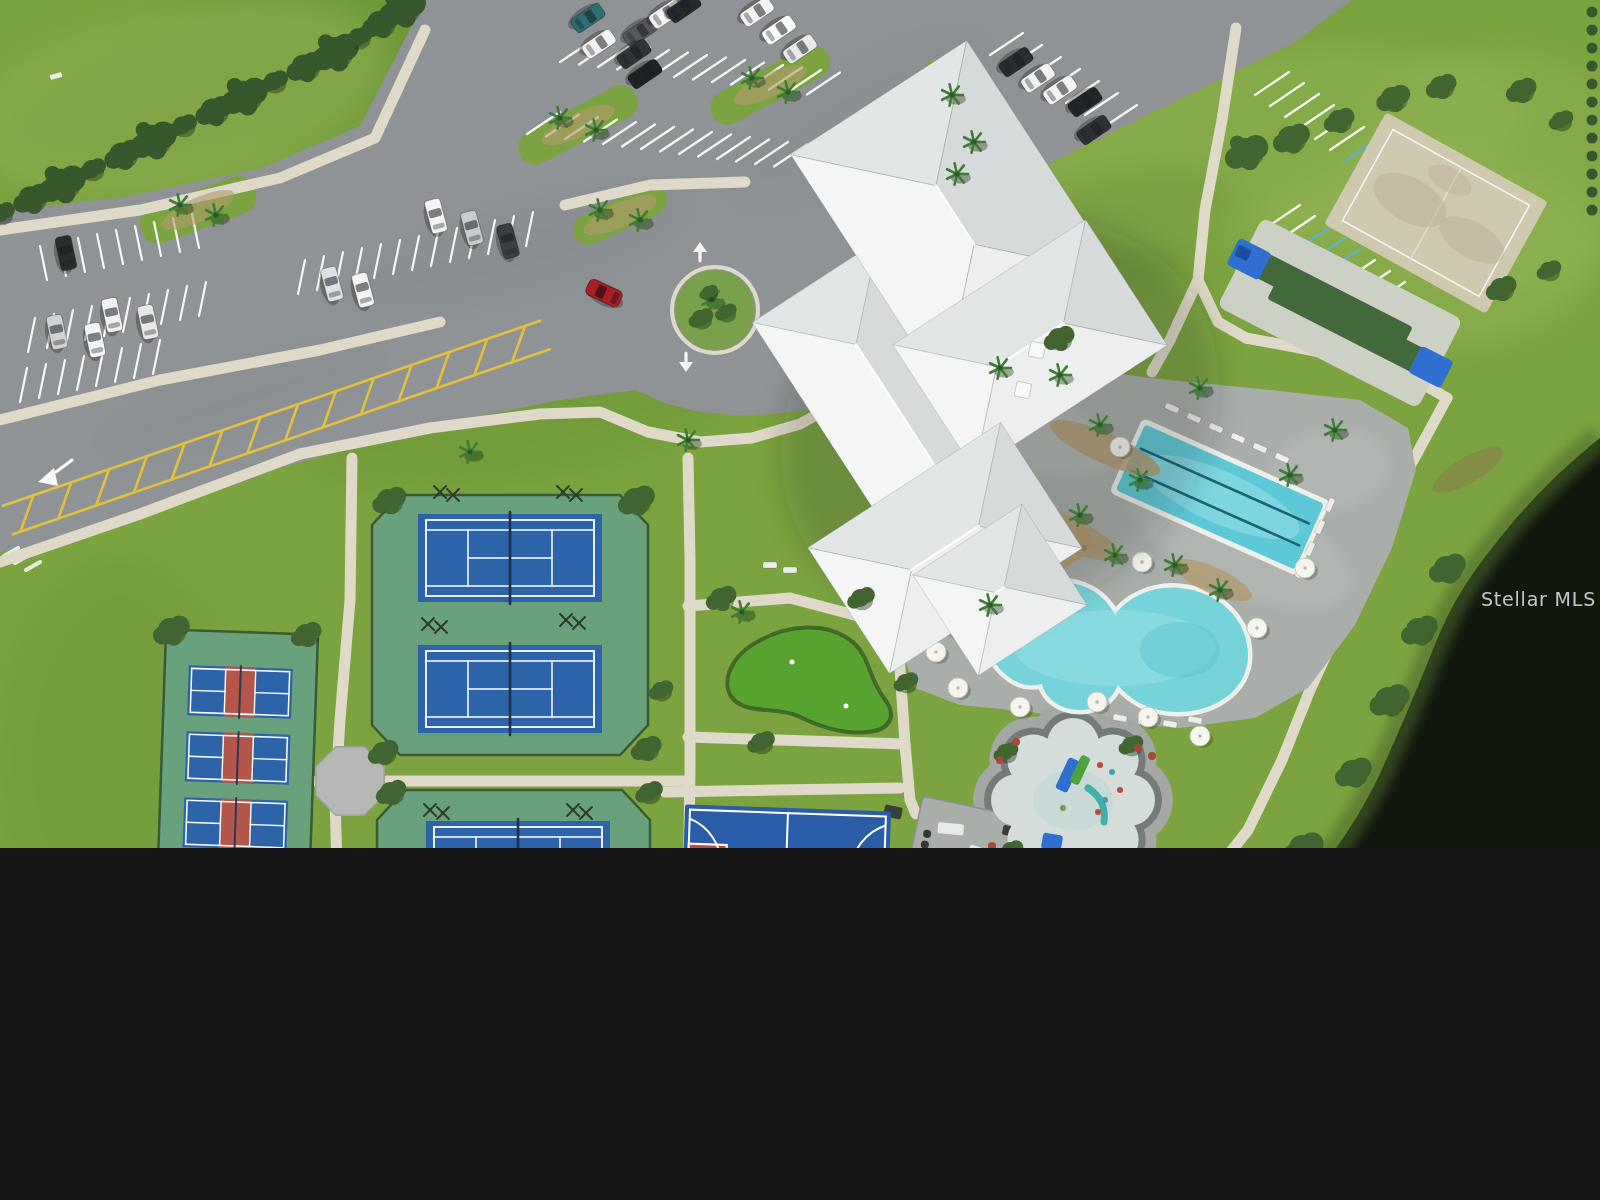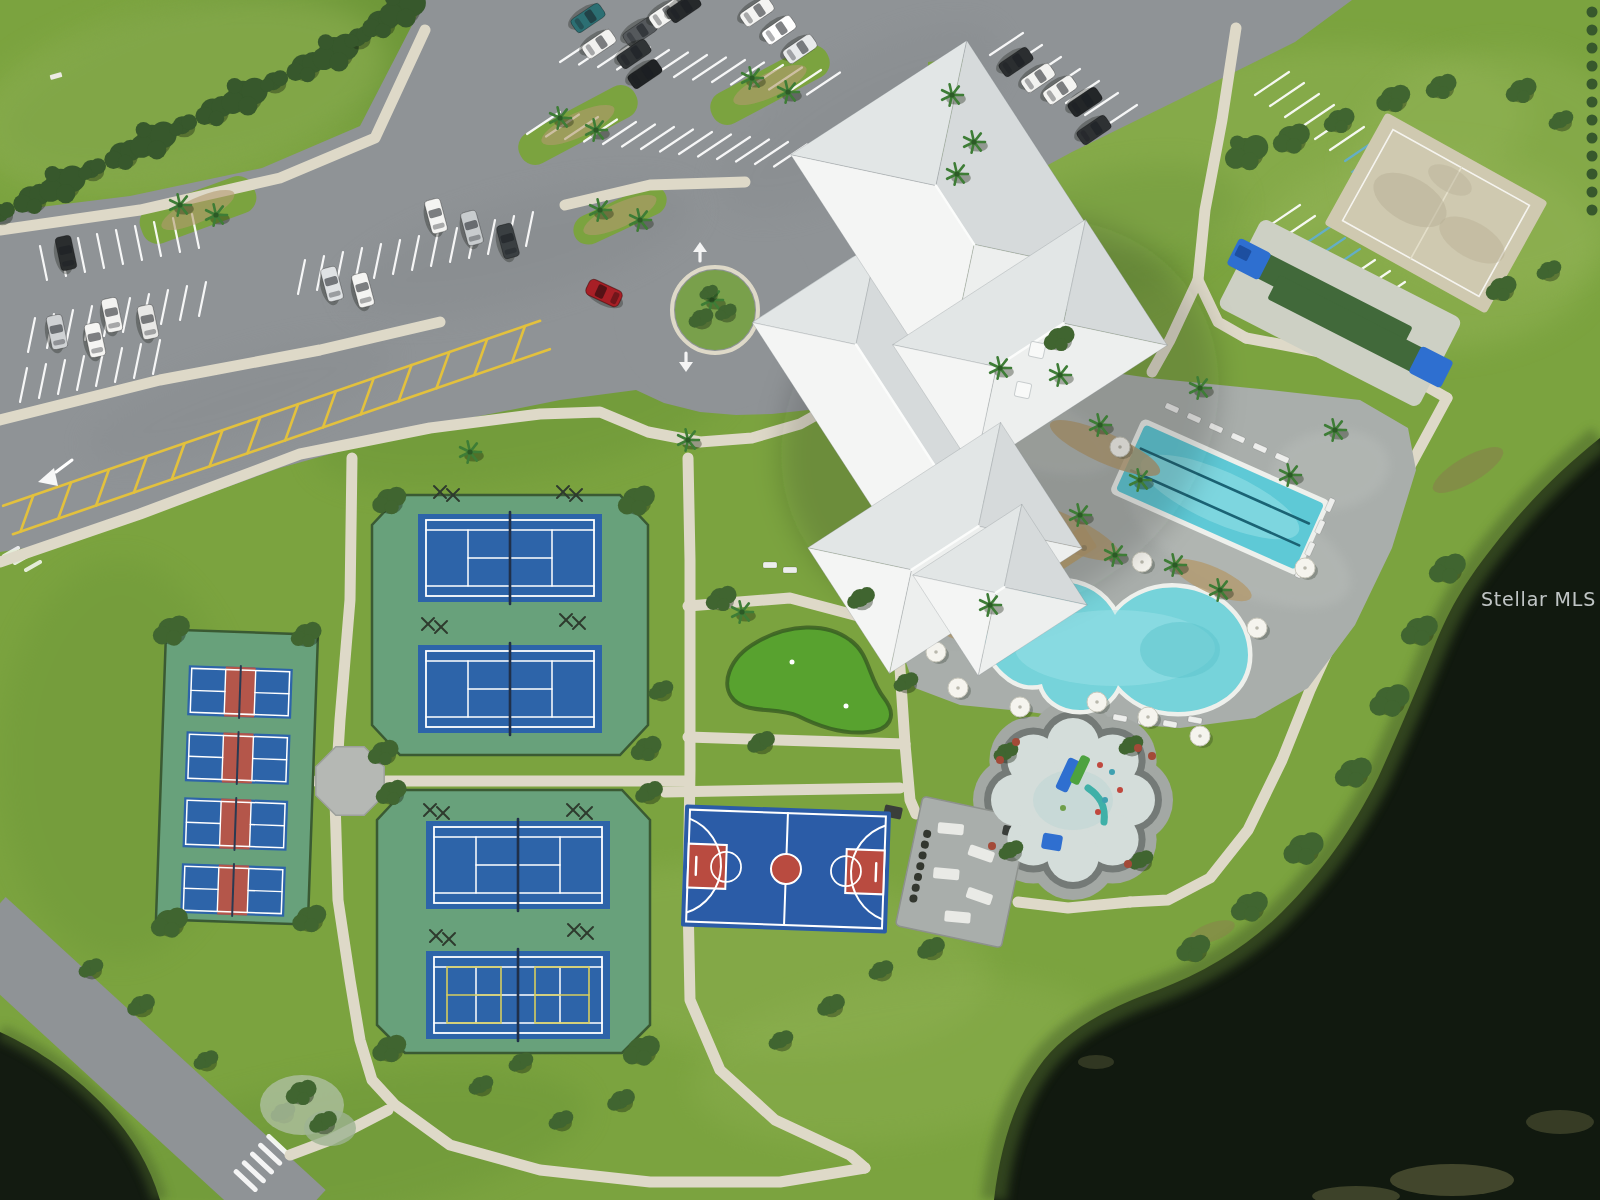--- a/index.html
+++ b/index.html
@@ -1,17 +1,17 @@
 <!DOCTYPE html>
 <html><head>
 <meta charset="utf-8">
 <style>
   html,body{margin:0;padding:0;background:#161616;}
   body{font-family:"Liberation Sans", sans-serif;}
-  .stage{position:relative;width:1600px;height:1200px;overflow:hidden;background:#f97316;}
+  .stage{position:relative;width:1600px;height:848px;overflow:hidden;background:#f97316;}
   svg{display:block;width:1600px;height:1200px;}
   .wm{font-family:"DejaVu Sans", sans-serif;font-size:19px;letter-spacing:.8px;font-weight:400;}
 </style>
 </head>
 <body>
 
 <div class="stage">
   <svg id="scene" viewBox="0 0 1600 1200">
     <defs>
       <filter id="soft" x="-40%" y="-40%" width="180%" height="180%">

